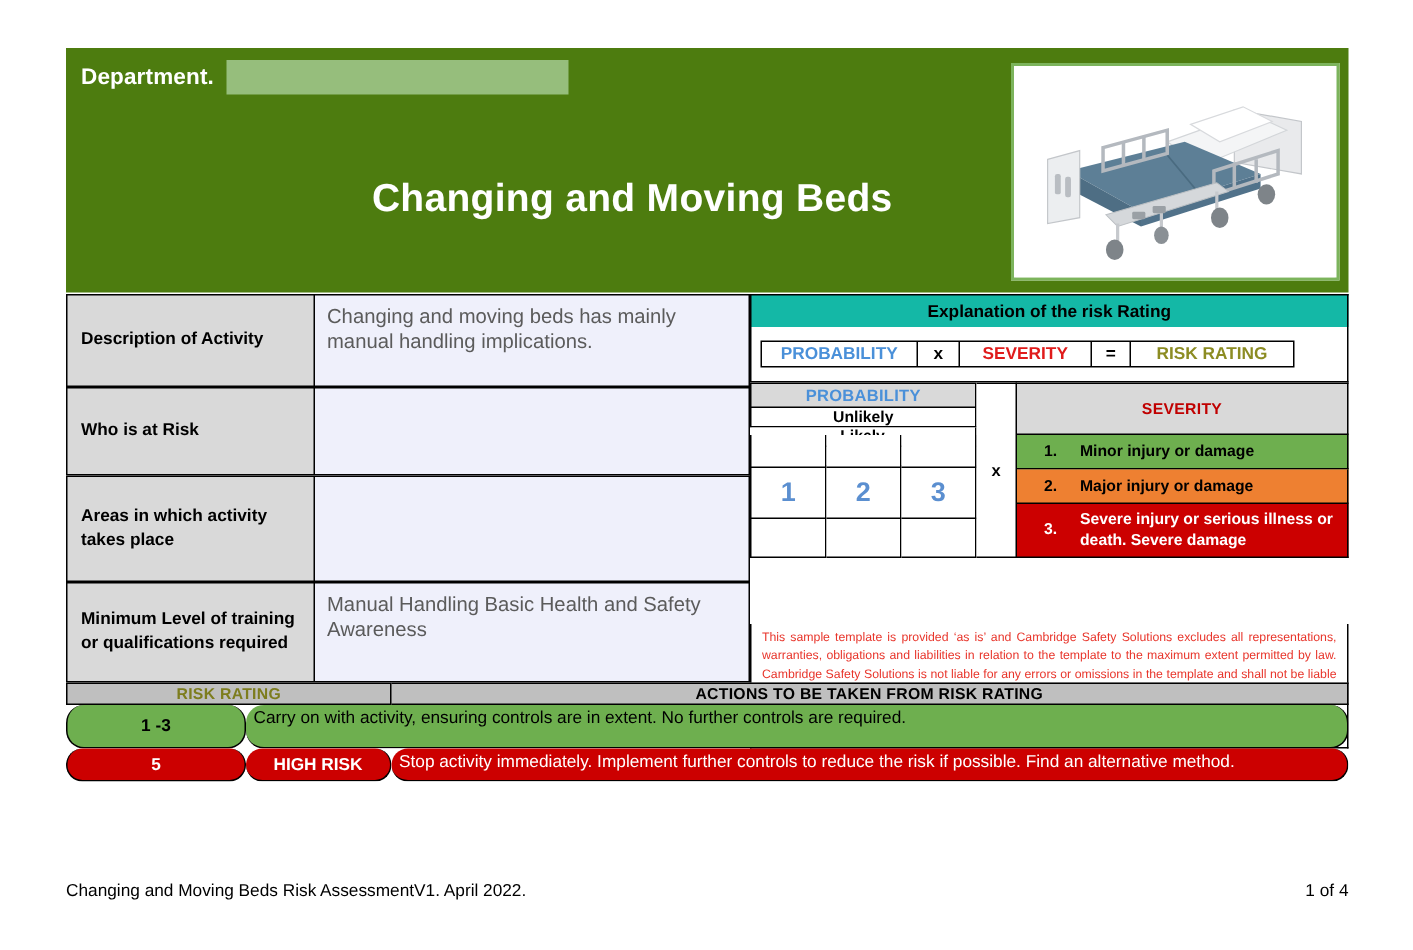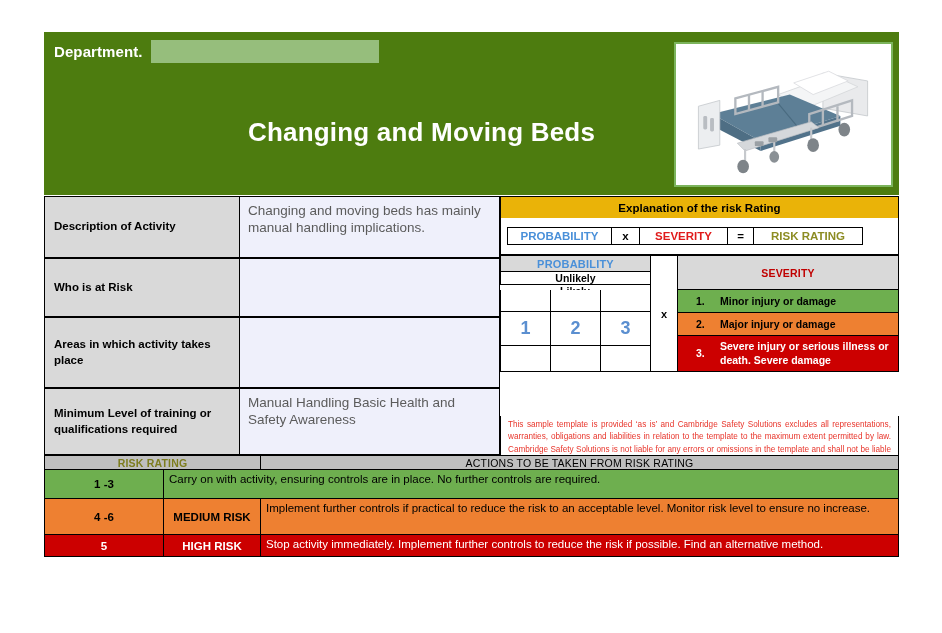--- a/index.html
+++ b/index.html
@@ -78,21 +78,21 @@
   .maintable {
     position: absolute;
     left: 44px; top: 196px;
     width: 855px; height: 259px;
   }
   .left-col { position:absolute; left:0; top:0; width: 456px; height:100%; }
   .right-col { position:absolute; left:456px; top:0; width: 399px; height:100%; }
 
   .lrow { position: absolute; left: 0; width: 100%; display: flex; box-sizing: border-box; }
   .lhead {
-    width: 196px;
+    width: 166px;
     background: #D9D9D9;
     border: 1px solid #000000;
     box-sizing: border-box;
     display: flex; align-items: center;
     padding: 0 9px;
     font-size: 11.5px; font-weight: bold; color: #000;
     line-height: 1.35;
   }
   .lval {
     flex: 1;
@@ -104,21 +104,21 @@
     padding: 6px 8px;
     font-size: 13.5px; color: #5b5b5b;
     line-height: 1.25;
     font-family: "Liberation Sans", sans-serif;
   }
 
   
   .expl-title {
     position:absolute; left:0; top:0; width:100%; height:22px;
     border:1px solid #000; border-bottom:none; box-sizing:border-box;
-    background:#eab308;
+    background:#14b8a6;
     display:flex; align-items:center; justify-content:center;
     font-size: 11.5px; font-weight:bold; color:#000;
   }
   .formula-wrap {
     position:absolute; left:0; top:22px; width:100%; height:37px;
     border:1px solid #000; border-top:none; box-sizing:border-box;
     background:#ffffff;
     display:flex; align-items:center;
   }
   .formula {
@@ -209,30 +209,30 @@
   
   .ratetable {
     position:absolute; left:44px; top:455px; width:855px;
   }
   .rt-row { display:flex; box-sizing:border-box; }
   .rt-c {
     border:1px solid #000; box-sizing:border-box;
     display:flex; align-items:center;
   }
   .rt-c + .rt-c { border-left:none; }
-  .rt-row + .rt-row .rt-c { border-top:none; }
+  .rt-row + .rt-row .rt-c { border-top:none;border-radius:12px; }
 
   .rt-head { height:15px; background:#BFBFBF; }
   .rt-head .c1 {
     width:217px; justify-content:center;
     color:#7D7D1E; font-size:10.5px; font-weight:bold; letter-spacing:.2px;
   }
   .rt-head .c2 {
     flex:1; justify-content:center;
-    color:#000; font-size:10.5px; font-weight:normal; letter-spacing:.2px;
+    color:#000; font-size:10.5px; font-weight:bold; letter-spacing:.2px;
   }
 
   .c-score { width:120px; justify-content:center; font-size:11.5px; font-weight:bold; }
   .c-level { width:97px; justify-content:center; font-size:11.5px; font-weight:bold; }
   .c-action { flex:1; align-items:flex-start; padding:2px 5px; font-size:11.5px; line-height:1.35; }
 
   .row-low   .rt-c { background:#6EAF4F; color:#000; height:29px; }
   .row-med   .rt-c { background:#EE8031; color:#000; height:36px; }
   .row-high  .rt-c { background:#CC0000; color:#ffffff; height:22px; }
 
@@ -390,30 +390,29 @@
   </div>
 
   <div class="ratetable">
     <div class="rt-row rt-head">
       <div class="rt-c c1">RISK RATING</div>
       <div class="rt-c c2">ACTIONS TO BE TAKEN FROM RISK RATING</div>
     </div>
 
     <div class="rt-row row-low">
       <div class="rt-c c-score">1 -3</div>
-      <div class="rt-c c-action">Carry on with activity, ensuring controls are in place. No further controls are required.</div>
-    </div>
-
-    <div class="rt-row row-med">
-      <div class="rt-c c-score">4 -6</div>
-      <div class="rt-c c-level">MEDIUM RISK</div>
-      <div class="rt-c c-action">Implement further controls if practical to reduce the risk to an acceptable level. Monitor risk level to ensure no increase.</div>
-    </div>
+      <div class="rt-c c-action">Carry on with activity, ensuring controls are in extent. No further controls are required.</div>
+    </div>
+
 
     <div class="rt-row row-high">
       <div class="rt-c c-score">5</div>
       <div class="rt-c c-level">HIGH RISK</div>
       <div class="rt-c c-action">Stop activity immediately. Implement further controls to reduce the risk if possible. Find an alternative method.</div>
     </div>
   </div>
 
+  <div class="footer">
+    <span>Changing and Moving Beds Risk AssessmentV1. April 2022.</span>
+    <span>1 of 4</span>
+  </div>
 
 </div>
 
 </body></html>

